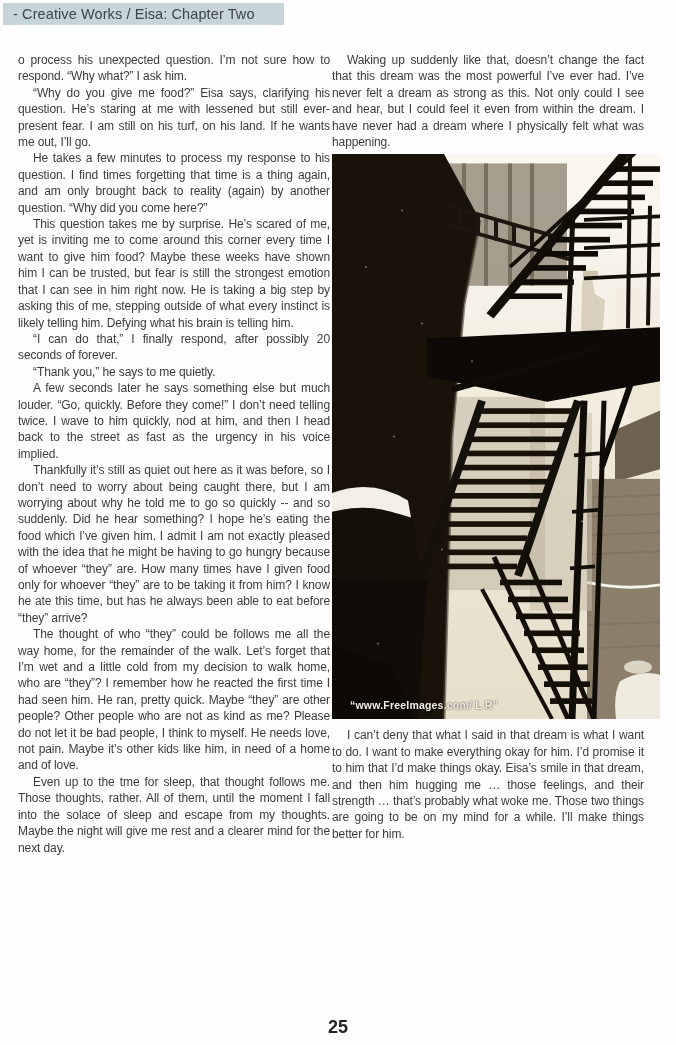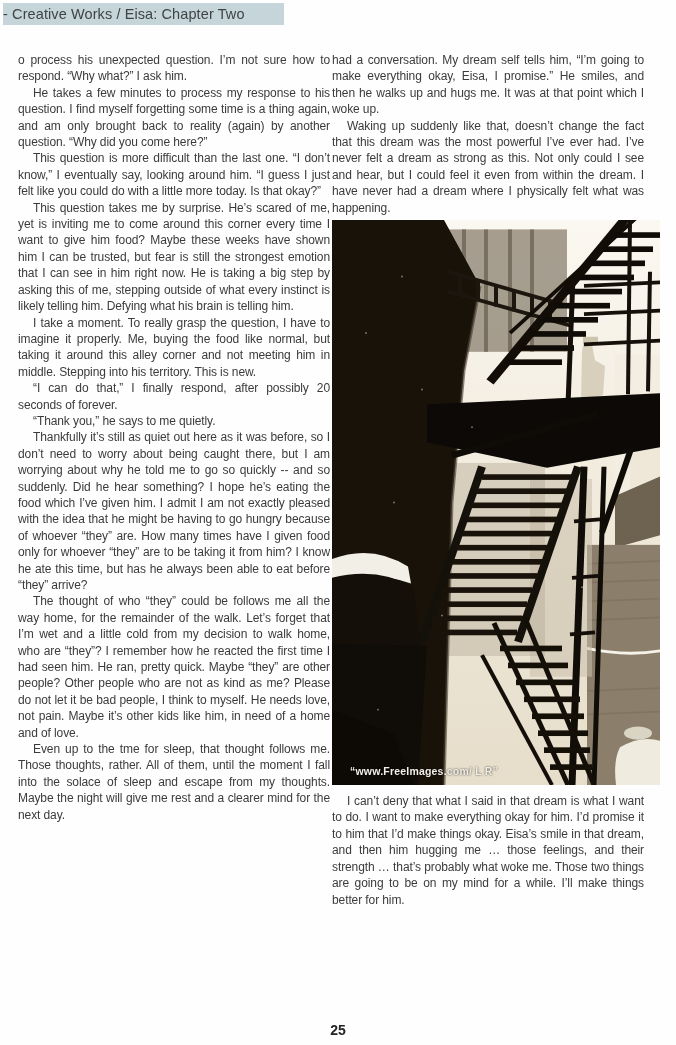--- a/index.html
+++ b/index.html
@@ -20,20 +20,21 @@
   .header-bar {
     position: absolute;
     left: 3px;
     top: 3px;
     width: 281px;
     height: 22px;
     background: #c6d5da;
     display: flex;
     align-items: center;
     box-sizing: border-box;
+    padding-left: 10px;
   }
   .header-bar .title {
     font-size: 14.5px;
     color: #3e4346;
     letter-spacing: 0.1px;
     white-space: nowrap;
   }
   .columns {
     position: absolute;
     top: 52px;
@@ -75,52 +76,51 @@
     font-weight: bold;
     letter-spacing: 0.2px;
     text-shadow: 0 0 2px rgba(0,0,0,0.8);
   }
   .page-number {
     position: absolute;
     bottom: 7px;
     left: 0;
     width: 676px;
     text-align: center;
-    font-size: 14px;
+    font-size: 18px;
     font-weight: bold;
     color: #232323;
   }
 </style>
 </head>
 <body>
 
 <div class="page">
 
   <div class="header-bar">
     <span class="title">- Creative Works / Eisa: Chapter Two</span>
   </div>
 
   <div class="columns">
 
     <div class="col">
       <p>o process his unexpected question. I’m not sure how to respond. “Why what?” I ask him.</p>
-      <p class="ind">He takes a few minutes to process my response to his question. I find myself forgetting some time is a thing again, and am only brought back to reality (again) by another question. “Why did you come here?”</p>
-      <p class="ind">This question is more difficult than the last one. “I don’t know,” I eventually say, looking around him. “I guess I just felt like you could do with a little more today. Is that okay?”</p>
+      <p class="ind">“Why do you give me food?” Eisa says, clarifying his question. He’s staring at me with lessened but still ever-present fear. I am still on his turf, on his land. If he wants me out, I’ll go.</p>
+      <p class="ind">He takes a few minutes to process my response to his question. I find times forgetting that time is a thing again, and am only brought back to reality (again) by another question. “Why did you come here?”</p>
       <p class="ind">This question takes me by surprise. He’s scared of me, yet is inviting me to come around this corner every time I want to give him food? Maybe these weeks have shown him I can be trusted, but fear is still the strongest emotion that I can see in him right now. He is taking a big step by asking this of me, stepping outside of what every instinct is likely telling him. Defying what his brain is telling him.</p>
-      <p class="ind">I take a moment. To really grasp the question, I have to imagine it properly. Me, buying the food like normal, but taking it around this alley corner and not meeting him in middle. Stepping into his territory. This is new.</p>
       <p class="ind">“I can do that,” I finally respond, after possibly 20 seconds of forever.</p>
       <p class="ind">“Thank you,” he says to me quietly.</p>
+      <p class="ind">A few seconds later he says something else but much louder. “Go, quickly. Before they come!” I don’t need telling twice. I wave to him quickly, nod at him, and then I head back to the street as fast as the urgency in his voice implied.</p>
       <p class="ind">Thankfully it’s still as quiet out here as it was before, so I don’t need to worry about being caught there, but I am worrying about why he told me to go so quickly -- and so suddenly. Did he hear something? I hope he’s eating the food which I’ve given him. I admit I am not exactly pleased with the idea that he might be having to go hungry because of whoever “they” are. How many times have I given food only for whoever “they” are to be taking it from him? I know he ate this time, but has he always been able to eat before “they” arrive?</p>
       <p class="ind">The thought of who “they” could be follows me all the way home, for the remainder of the walk. Let’s forget that I’m wet and a little cold from my decision to walk home, who are “they”? I remember how he reacted the first time I had seen him. He ran, pretty quick. Maybe “they” are other people? Other people who are not as kind as me? Please do not let it be bad people, I think to myself. He needs love, not pain. Maybe it’s other kids like him, in need of a home and of love.</p>
       <p class="ind">Even up to the tme for sleep, that thought follows me. Those thoughts, rather. All of them, until the moment I fall into the solace of sleep and escape from my thoughts. Maybe the night will give me rest and a clearer mind for the next day.</p>
 
     </div>
 
     <div class="col">
-      <p>had a conversation. My dream self tells him, “I’m going to make everything okay, Eisa, I promise.” He smiles, and then he walks up and hugs me. It was at that point which I woke up.</p>
       <p class="ind">Waking up suddenly like that, doesn’t change the fact that this dream was the most powerful I’ve ever had. I’ve never felt a dream as strong as this. Not only could I see and hear, but I could feel it even from within the dream. I have never had a dream where I physically felt what was happening.</p>
 
       <div class="photo">
         <svg width="331" height="565" viewBox="0 0 331 600" preserveAspectRatio="none">
           <defs>
             <linearGradient id="sky" x1="0" y1="0" x2="0" y2="1">
               <stop offset="0" stop-color="#fbf8f1"></stop>
               <stop offset="0.55" stop-color="#f0e9da"></stop>
               <stop offset="1" stop-color="#e6ddca"></stop>
             </linearGradient>

